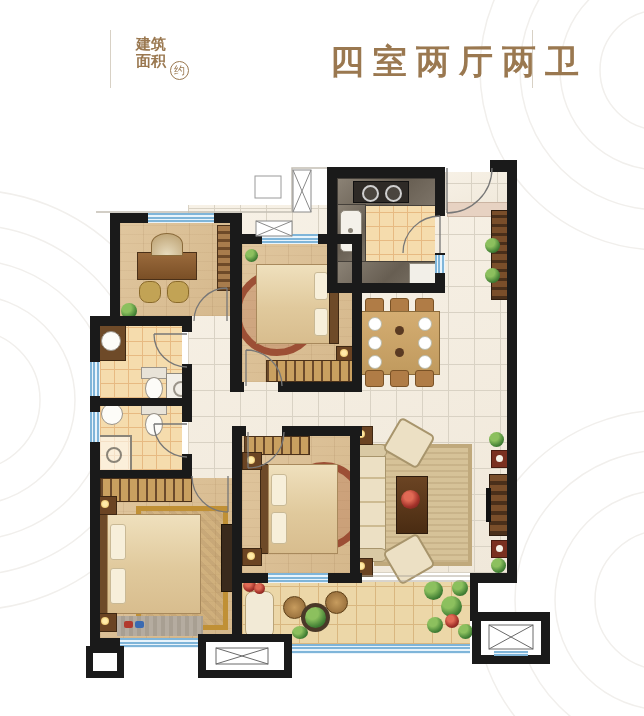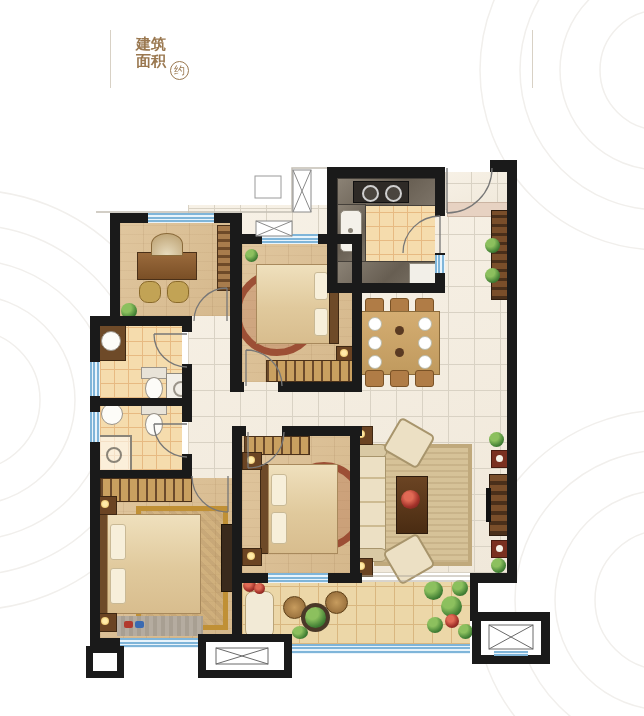--- a/index.html
+++ b/index.html
@@ -71,20 +71,21 @@
     </g>
   </svg>
 
   <div class="hdr-div" style="left:110px;top:30px;height:58px;"></div>
   <div class="hdr-div" style="left:532px;top:30px;height:58px;"></div>
   <div class="hdr-label" style="left:132px;top:36px;width:34px;text-align:right;">
     <div>建筑</div>
     <div>面积</div>
   </div>
   <div class="hdr-badge" style="left:170px;top:61px;">约</div>
+  <div class="hdr-rooms" style="left:330px;top:42px;">四室两厅两卫</div>
 
   <div class="tilec" style="left:188px;top:205px;width:319px;height:368px;"></div>
   <div class="tilec" style="left:445px;top:172px;width:62px;height:38px;"></div>
   <div class="tileb" style="left:337px;top:178px;width:98px;height:105px;"></div>
   <div class="tileb" style="left:100px;top:326px;width:82px;height:72px;"></div>
   <div class="tileb" style="left:100px;top:406px;width:82px;height:64px;"></div>
   <div class="wood" style="left:120px;top:223px;width:110px;height:93px;"></div>
   <div class="wood" style="left:242px;top:244px;width:110px;height:138px;"></div>
   <div class="wood" style="left:242px;top:436px;width:108px;height:137px;"></div>
   <div class="wood" style="left:100px;top:478px;width:132px;height:160px;"></div>

